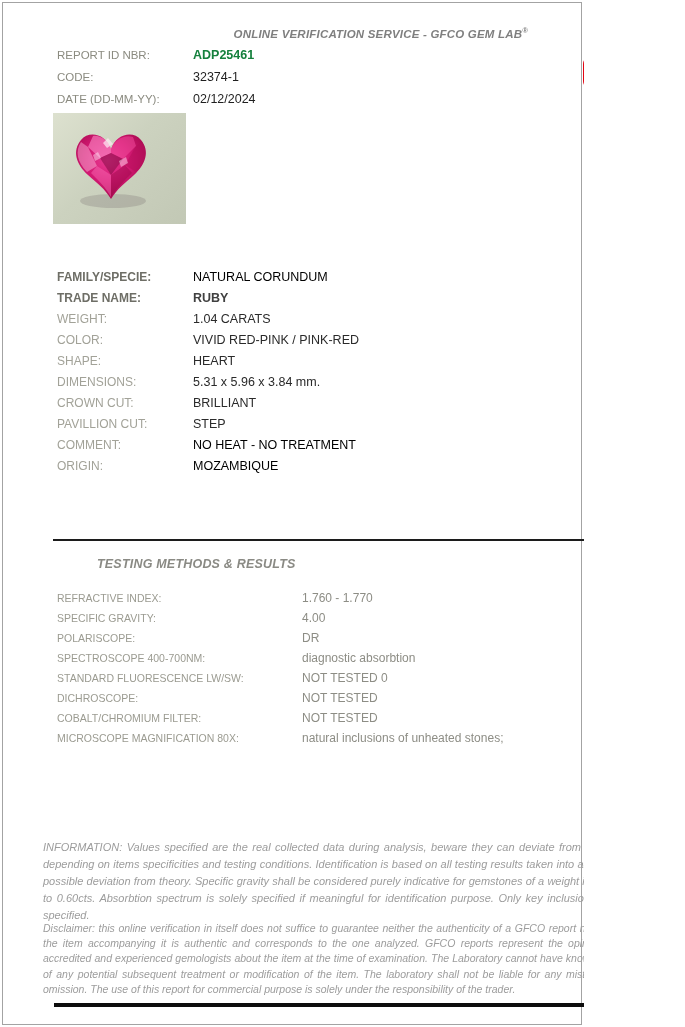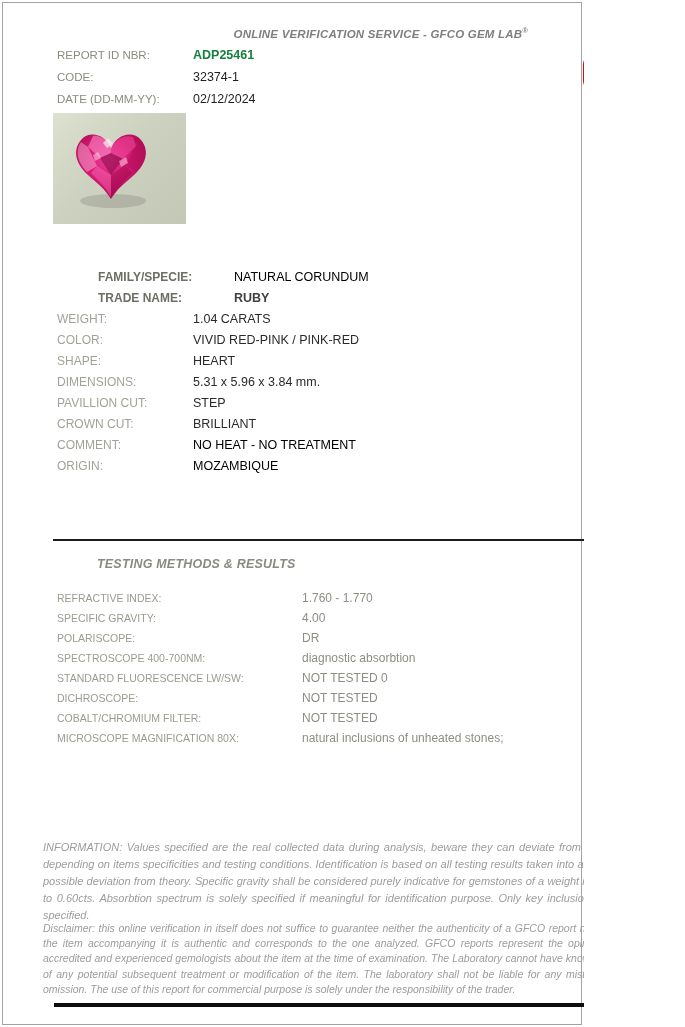--- a/index.html
+++ b/index.html
@@ -22,21 +22,21 @@
   .flag .hbar{position:absolute;left:13.5px;top:11.5px;width:19px;height:8px;background:#fff;}
 
   
   .photo{position:absolute;left:53px;top:113px;width:133px;height:111px;background:linear-gradient(135deg,#dde1cf 0%,#ccd2bf 45%,#c2c8b5 100%);}
   .photo svg{display:block;}
 
   
   .ident{position:absolute;left:57px;top:266px;}
   .id-row{display:flex;height:21px;align-items:center;}
   .id-row .lbl{width:136px;font-size:12px;color:#a2a298;}
-  .id-row .lbl.dk{color:#6e6e66;font-weight:bold;margin-left:41px;}
+  .id-row .lbl.dk{color:#6e6e66;font-weight:bold;}
   .id-row .val{font-size:12.5px;color:#2a2a2a;}
   .id-row .val.b{font-weight:normal;color:#000;}
   .id-row .val.red{font-weight:bold;color:#404040;}
 
   .hr-thin{position:absolute;left:53px;top:539px;width:574px;height:0;border-top:2px solid #1c1c1c;}
 
   .test-heading{position:absolute;left:57px;top:557px;font-size:12.5px;font-weight:bold;font-style:italic;color:#8a8a84;letter-spacing:.2px;margin-left:40px;}
 
   .tests{position:absolute;left:57px;top:588px;}
   .t-row{display:flex;height:20px;align-items:center;gap:32px;}
@@ -123,26 +123,26 @@
     </div>
     <div class="id-row">
       <span class="lbl">SHAPE:</span>
       <span class="val">HEART</span>
     </div>
     <div class="id-row">
       <span class="lbl">DIMENSIONS:</span>
       <span class="val">5.31 x 5.96 x 3.84 mm.</span>
     </div>
     <div class="id-row">
+      <span class="lbl">CROWN CUT:</span>
+      <span class="val">BRILLIANT</span>
+    </div>
+    <div class="id-row">
       <span class="lbl">PAVILLION CUT:</span>
       <span class="val">STEP</span>
-    </div>
-    <div class="id-row">
-      <span class="lbl">CROWN CUT:</span>
-      <span class="val">BRILLIANT</span>
     </div>
     <div class="id-row">
       <span class="lbl">COMMENT:</span>
       <span class="val b">NO HEAT - NO TREATMENT</span>
     </div>
     <div class="id-row">
       <span class="lbl">ORIGIN:</span>
       <span class="val b">MOZAMBIQUE</span>
     </div>
   </div>

